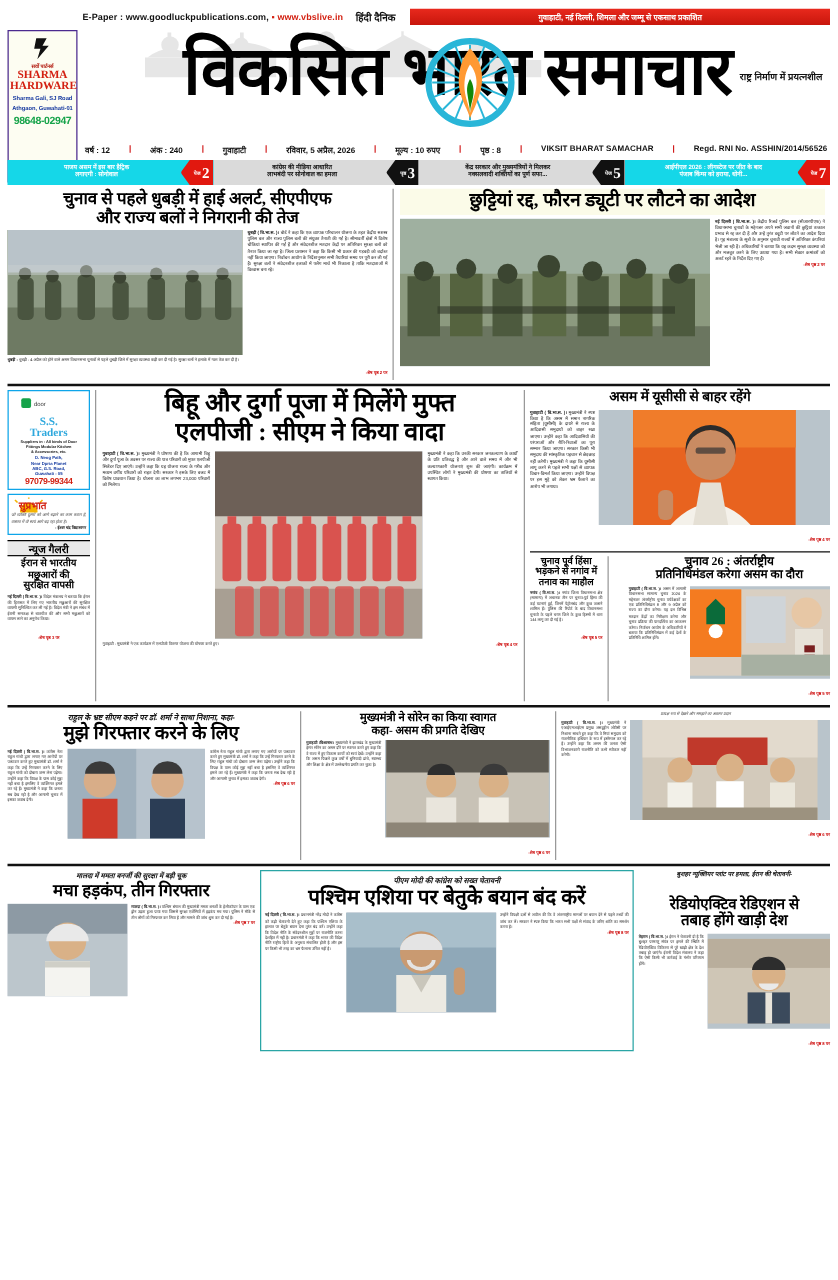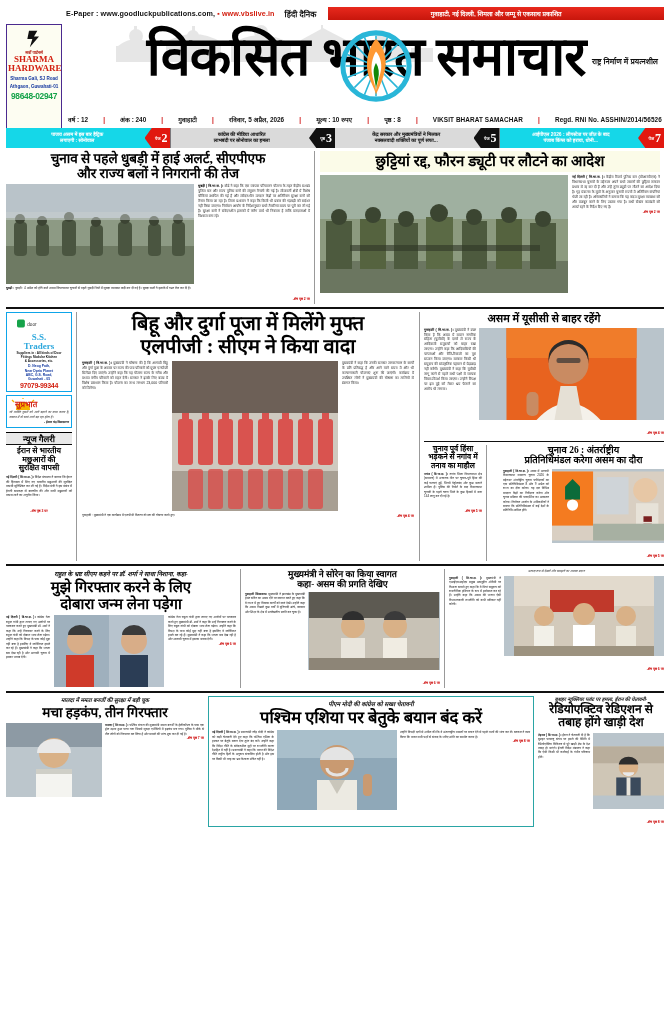--- a/index.html
+++ b/index.html
@@ -488,21 +488,20 @@
   </div>
 
   <div class="rule2" style="margin-top:3px;"></div>
 
   <div style="display:flex;gap:4px;margin-top:3px;">
 
     <div style="width:230px;">
       <div class="italic-kicker">राहुल के भ्रष्ट सीएम कहने पर डॉ. शर्मा ने साधा निशाना, कहा-</div>
       <div class="hl" style="font-size:15px;margin-top:1px;">
         <div>मुझे गिरफ्तार करने के लिए</div>
-        <div>दोबारा जन्म लेना पड़ेगा</div>
       </div>
       <div style="display:flex;gap:4px;margin-top:3px;">
         <div class="body-txt" style="width:44px;font-size:3.1px;">
           <span class="dl">नई दिल्ली ( वि.भा.स. )।</span>
           <span>कांग्रेस नेता राहुल गांधी द्वारा लगाए गए आरोपों पर पलटवार करते हुए मुख्यमंत्री डॉ. शर्मा ने कहा कि उन्हें गिरफ्तार करने के लिए राहुल गांधी को दोबारा जन्म लेना पड़ेगा। उन्होंने कहा कि विपक्ष के पास कोई मुद्दा नहीं बचा है इसलिए वे व्यक्तिगत हमले कर रहे हैं। मुख्यमंत्री ने कहा कि जनता सब देख रही है और आगामी चुनाव में इसका जवाब देगी।</span>
         </div>
         <div class="photo" style="width:110px;height:72px;">
           <svg viewBox="0 0 110 72" style="width:100%;height:100%">
             <rect width="110" height="72" fill="#b7c3cd"></rect>
             <rect x="0" y="0" width="55" height="72" fill="#9fb0bd"></rect>
@@ -595,21 +594,21 @@
           </svg>
         </div>
         <div class="body-txt" style="flex:1;font-size:3.1px;">
           <span class="dl">मालदा ( वि.भा.स. )।</span>
           <span>पश्चिम बंगाल की मुख्यमंत्री ममता बनर्जी के हेलीकॉप्टर के पास एक ड्रोन उड़ता हुआ पाया गया जिससे सुरक्षा एजेंसियों में हड़कंप मच गया। पुलिस ने मौके से तीन लोगों को गिरफ्तार कर लिया है और मामले की जांच शुरू कर दी गई है।</span>
           <div style="text-align:right;"><span class="more">-शेष पृष्ठ 7 पर</span></div>
         </div>
       </div>
     </div>
 
-    <div class="tealbox" style="width:326px;">
+    <div class="tealbox" style="width:299px;">
       <div class="italic-kicker" style="font-size:6px;">पीएम मोदी की कांग्रेस को सख्त चेतावनी</div>
       <div class="hl" style="font-size:16.5px;margin-top:1px;">पश्चिम एशिया पर बेतुके बयान बंद करें</div>
       <div style="display:flex;gap:3px;margin-top:3px;">
         <div class="body-txt" style="width:62px;font-size:3.1px;">
           <span class="dl">नई दिल्ली ( वि.भा.स. )।</span>
           <span>प्रधानमंत्री नरेंद्र मोदी ने कांग्रेस को कड़ी चेतावनी देते हुए कहा कि पश्चिम एशिया के हालात पर बेतुके बयान देना तुरंत बंद करें। उन्होंने कहा कि विदेश नीति के संवेदनशील मुद्दों पर राजनीति करना देशहित में नहीं है। प्रधानमंत्री ने कहा कि भारत की विदेश नीति राष्ट्रीय हितों के अनुरूप संचालित होती है और इस पर किसी भी तरह का भ्रम फैलाना उचित नहीं है।</span>
         </div>
         <div class="photo" style="width:120px;height:80px;">
           <svg viewBox="0 0 120 80" style="width:100%;height:100%">
             <rect width="120" height="80" fill="#8fa8b8"></rect>
@@ -624,21 +623,21 @@
         </div>
         <div class="body-txt" style="flex:1;font-size:3.1px;">
           <span>उन्होंने विपक्षी दलों से अपील की कि वे अंतरराष्ट्रीय मामलों पर बयान देने से पहले तथ्यों की जांच कर लें। सरकार ने स्पष्ट किया कि भारत सभी पक्षों से संवाद के जरिए शांति का समर्थन करता है।</span>
           <div style="text-align:right;"><span class="more">-शेष पृष्ठ 8 पर</span></div>
         </div>
       </div>
     </div>
 
     <div style="flex:1;">
       <div class="italic-kicker" style="font-size:5px;">बुशहर न्यूक्लियर प्लांट पर हमला, ईरान की चेतावनी-</div>
-      <div class="hl" style="font-size:12px;margin-top:1px;">
+      <div class="hl" style="font-size:12px;margin-top:14px;">
         <div>रेडियोएक्टिव रेडिएशन से</div>
         <div>तबाह होंगे खाड़ी देश</div>
       </div>
       <div style="display:flex;gap:3px;margin-top:3px;">
         <div class="body-txt" style="width:52px;font-size:3.1px;">
           <span class="dl">तेहरान ( वि.भा.स. )।</span>
           <span>ईरान ने चेतावनी दी है कि बुशहर परमाणु संयंत्र पर हमले की स्थिति में रेडियोएक्टिव विकिरण से पूरे खाड़ी क्षेत्र के देश तबाह हो जाएंगे। ईरानी विदेश मंत्रालय ने कहा कि ऐसी किसी भी कार्रवाई के गंभीर परिणाम होंगे।</span>
         </div>
         <div class="photo" style="flex:1;height:76px;">
           <svg viewBox="0 0 110 76" style="width:100%;height:100%">

